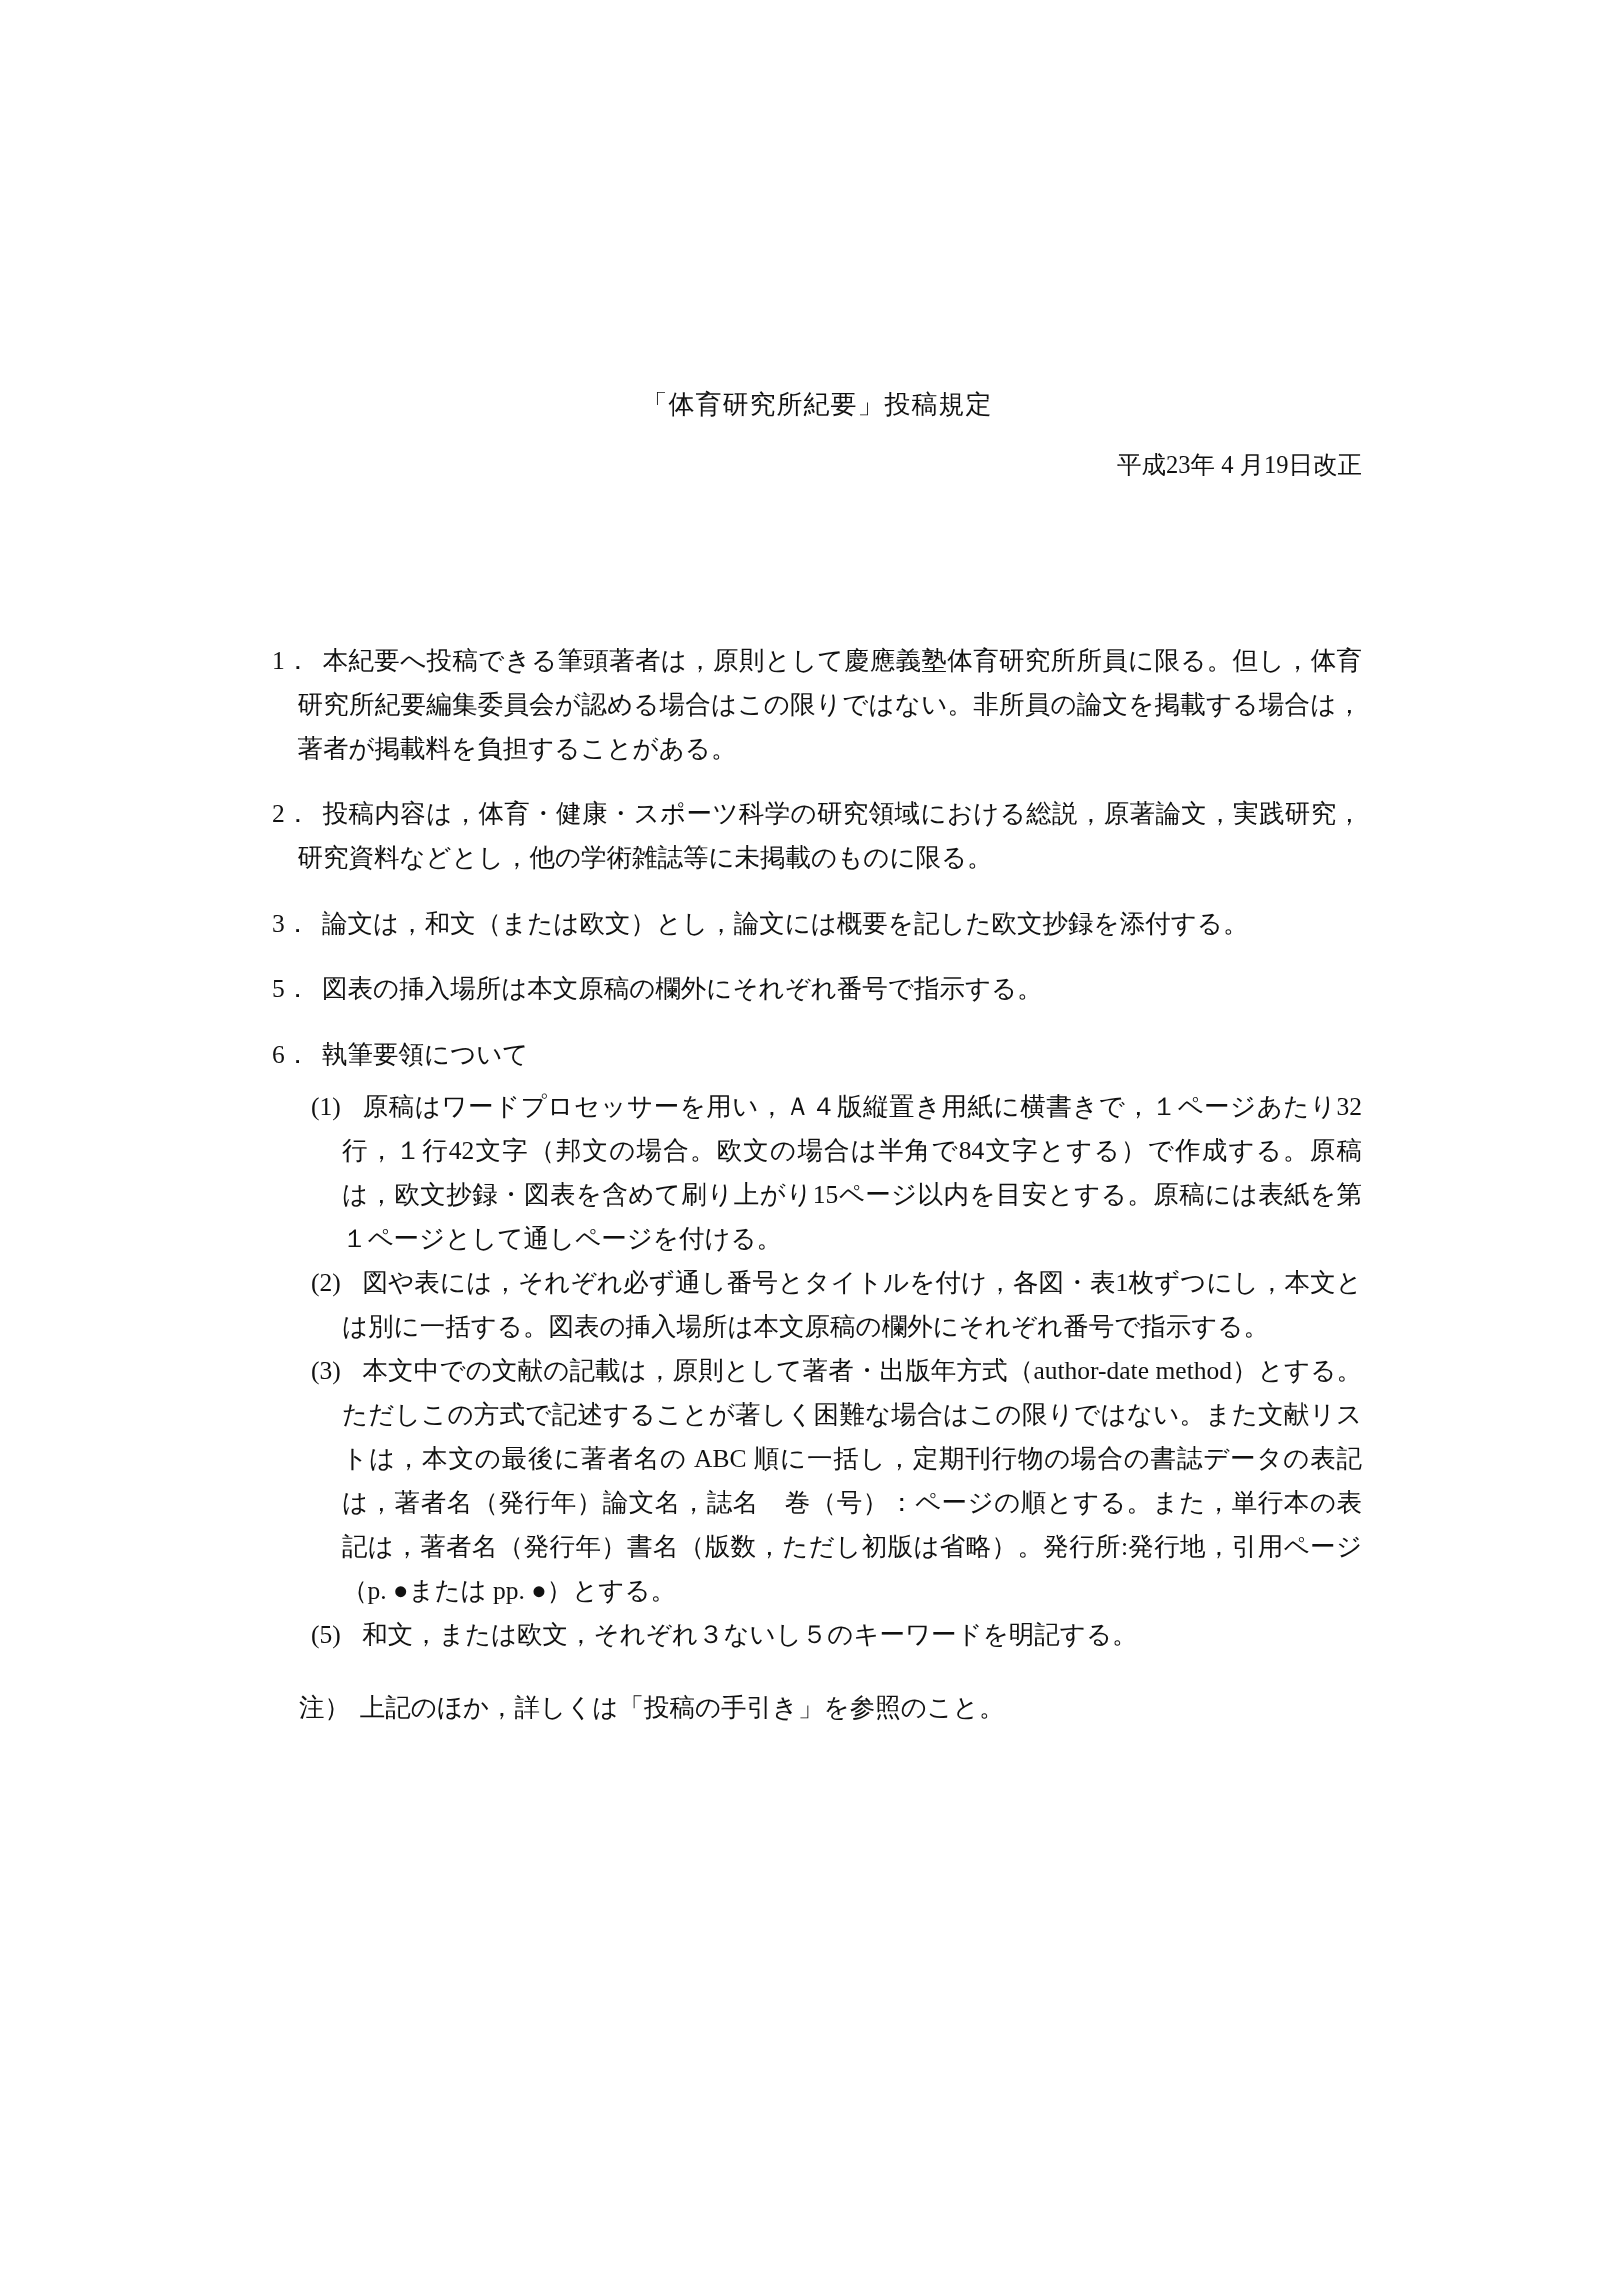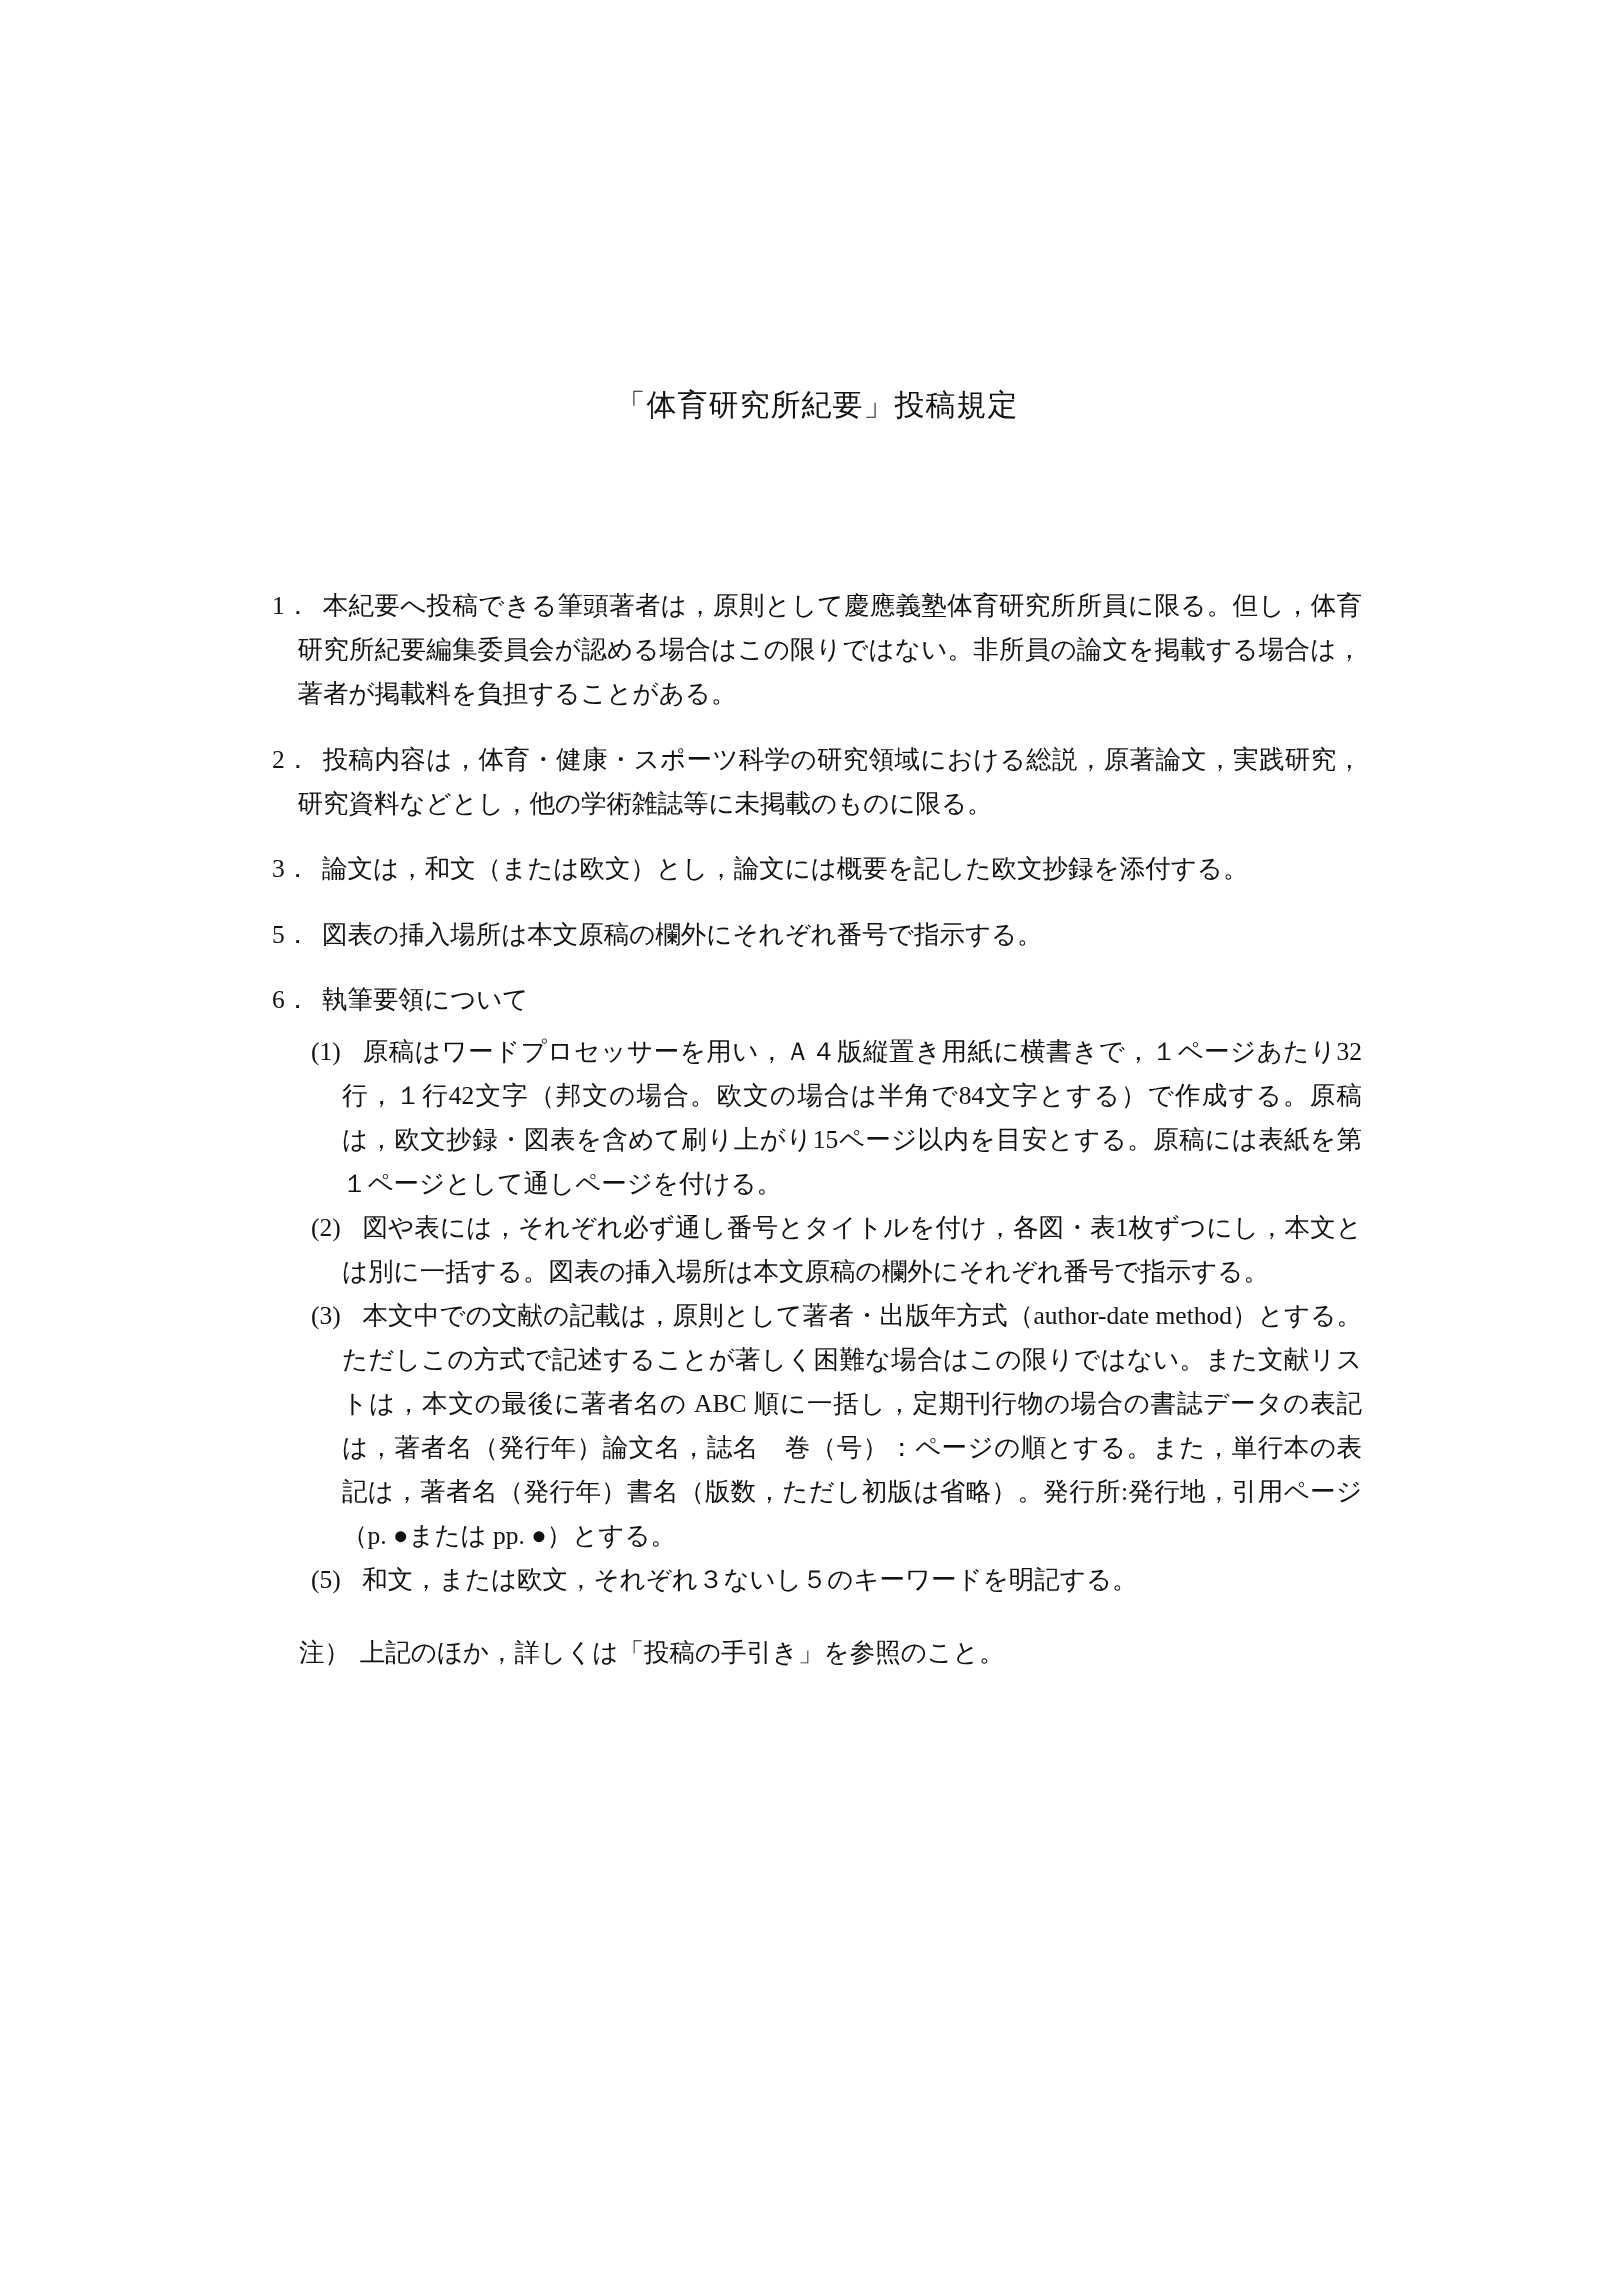--- a/index.html
+++ b/index.html
@@ -12,21 +12,21 @@
     height: 2293px;
     overflow: hidden;
     font-family: "Liberation Serif", "DejaVu Serif", serif;
     color: #111111;
     position: relative;
   }
   .doc {
     padding: 382px 259px 0 272px;
   }
   .doc-title {
-    font-size: 30px;
+    font-size: 26px;
     font-weight: normal;
     text-align: center;
     margin: 0;
     letter-spacing: 1px;
     line-height: 45px;
     white-space: nowrap;
   }
   .revision-date {
     text-align: right;
     font-size: 24.5px;
@@ -71,20 +71,21 @@
     margin-right: 9.8px;
   }
 </style>
 </head>
 <body>
 
 <div class="doc">
 
   <h1 class="doc-title">「体育研究所紀要」投稿規定</h1>
 
+  <div class="revision-date">平成23年 4 月19日改正</div>
 
   <div class="doc-body">
 
     <p class="item"><span class="num">1．</span><span>本紀要へ投稿できる筆頭著者は，原則として慶應義塾体育研究所所員に限る。但し，体育研究所紀要編集委員会が認める場合はこの限りではない。非所員の論文を掲載する場合は，著者が掲載料を負担することがある。</span></p>
 
     <p class="item"><span class="num">2．</span><span>投稿内容は，体育・健康・スポーツ科学の研究領域における総説，原著論文，実践研究，研究資料などとし，他の学術雑誌等に未掲載のものに限る。</span></p>
 
     <p class="item"><span class="num">3．</span><span>論文は，和文（または欧文）とし，論文には概要を記した欧文抄録を添付する。</span></p>
 
 

